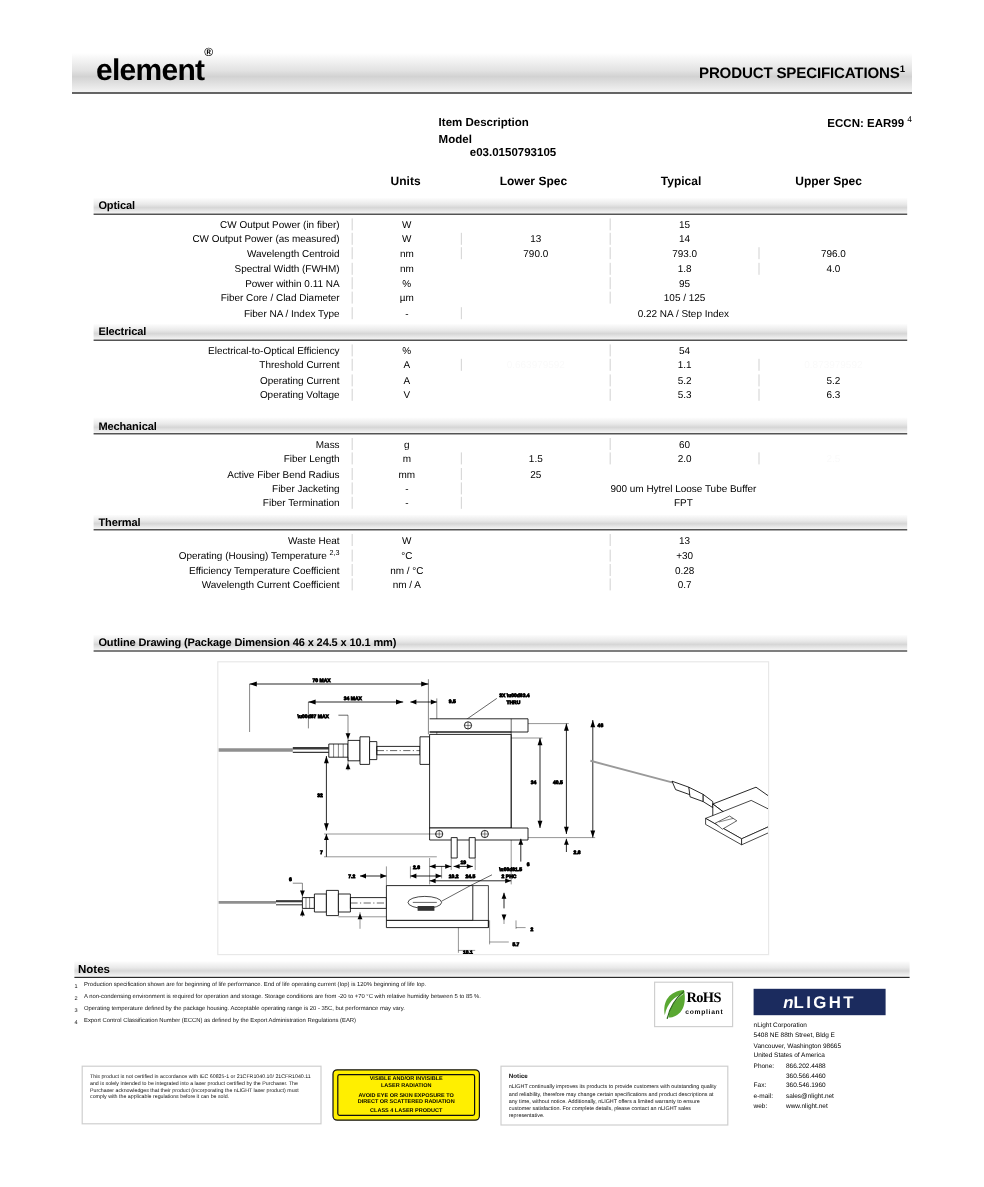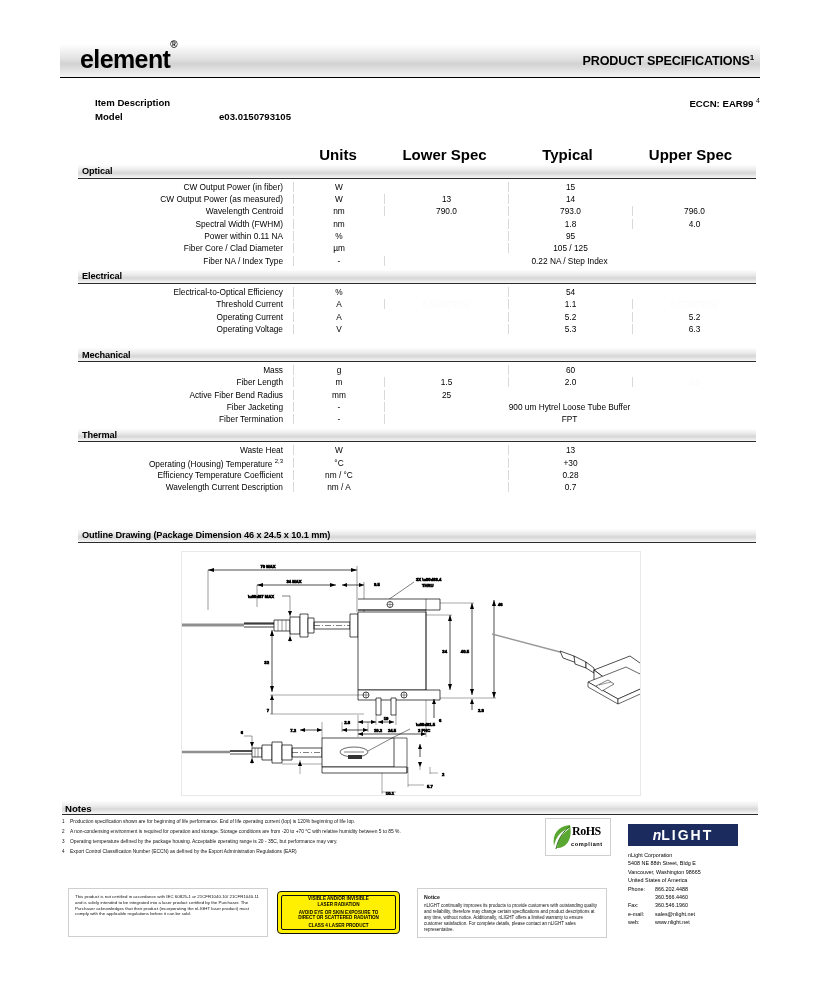--- a/index.html
+++ b/index.html
@@ -21,29 +21,29 @@
     margin-left:20px;line-height:1;position:relative;top:-1px;
   }
   .brand sup{font-size:10px;top:-11px;position:relative;font-weight:bold;}
   .spec-title{
     font-size:12.6px;font-weight:bold;margin-right:6px;letter-spacing:-0.15px;
   }
   .spec-title sup{font-size:8px;}
 
   
   .info{position:absolute;left:95px;top:97px;width:665px;font-size:9.6px;font-weight:bold;}
-  .info-row{display:flex;align-items:flex-start;height:13.5px;}
+  .info-row{display:flex;align-items:center;height:13.5px;flex-direction:column;}
   .info-label{width:124px;}
   .info-value{flex:1;}
   .info-eccn{position:absolute;right:0;top:0;font-size:9.6px;font-weight:bold;}
   .info-eccn sup{font-size:7px;font-weight:normal;}
 
   
   .spec{position:absolute;left:78px;top:146px;width:678px;font-size:8.2px;}
-  .colhead{display:flex;font-weight:bold;font-size:15px;height:17px;align-items:flex-start;}
+  .colhead{display:flex;font-weight:bold;font-size:10px;height:17px;align-items:flex-start;}
   .c-label{width:215px;}
   .c-units{width:90px;text-align:center;}
   .c-low{width:123px;text-align:center;}
   .c-typ{width:123px;text-align:center;}
   .c-upp{width:123px;text-align:center;}
 
   .sectbar{
     height:12.5px;margin-top:2px;
     background:linear-gradient(to bottom,#fdfdfd 0%,#e9e9e9 40%,#d6d6d6 62%,#f6f6f6 100%);
     border-bottom:1.2px solid #2b2b2b;
@@ -301,21 +301,21 @@
             <div class="c-upp"></div>
           </div>
           <div class="row">
             <div class="c-label"><span>Efficiency Temperature Coefficient</span></div>
             <div class="c-units">nm / °C</div>
             <div class="c-low"></div>
             <div class="c-typ">0.28</div>
             <div class="c-upp"></div>
           </div>
           <div class="row">
-            <div class="c-label"><span>Wavelength Current Description</span></div>
+            <div class="c-label"><span>Wavelength Current Coefficient</span></div>
             <div class="c-units">nm / A</div>
             <div class="c-low"></div>
             <div class="c-typ">0.7</div>
             <div class="c-upp"></div>
           </div>
         </div>
       </div>
   </div>
 
   <div class="sectbar" style="position:absolute;left:78px;top:527px;width:678px;">

